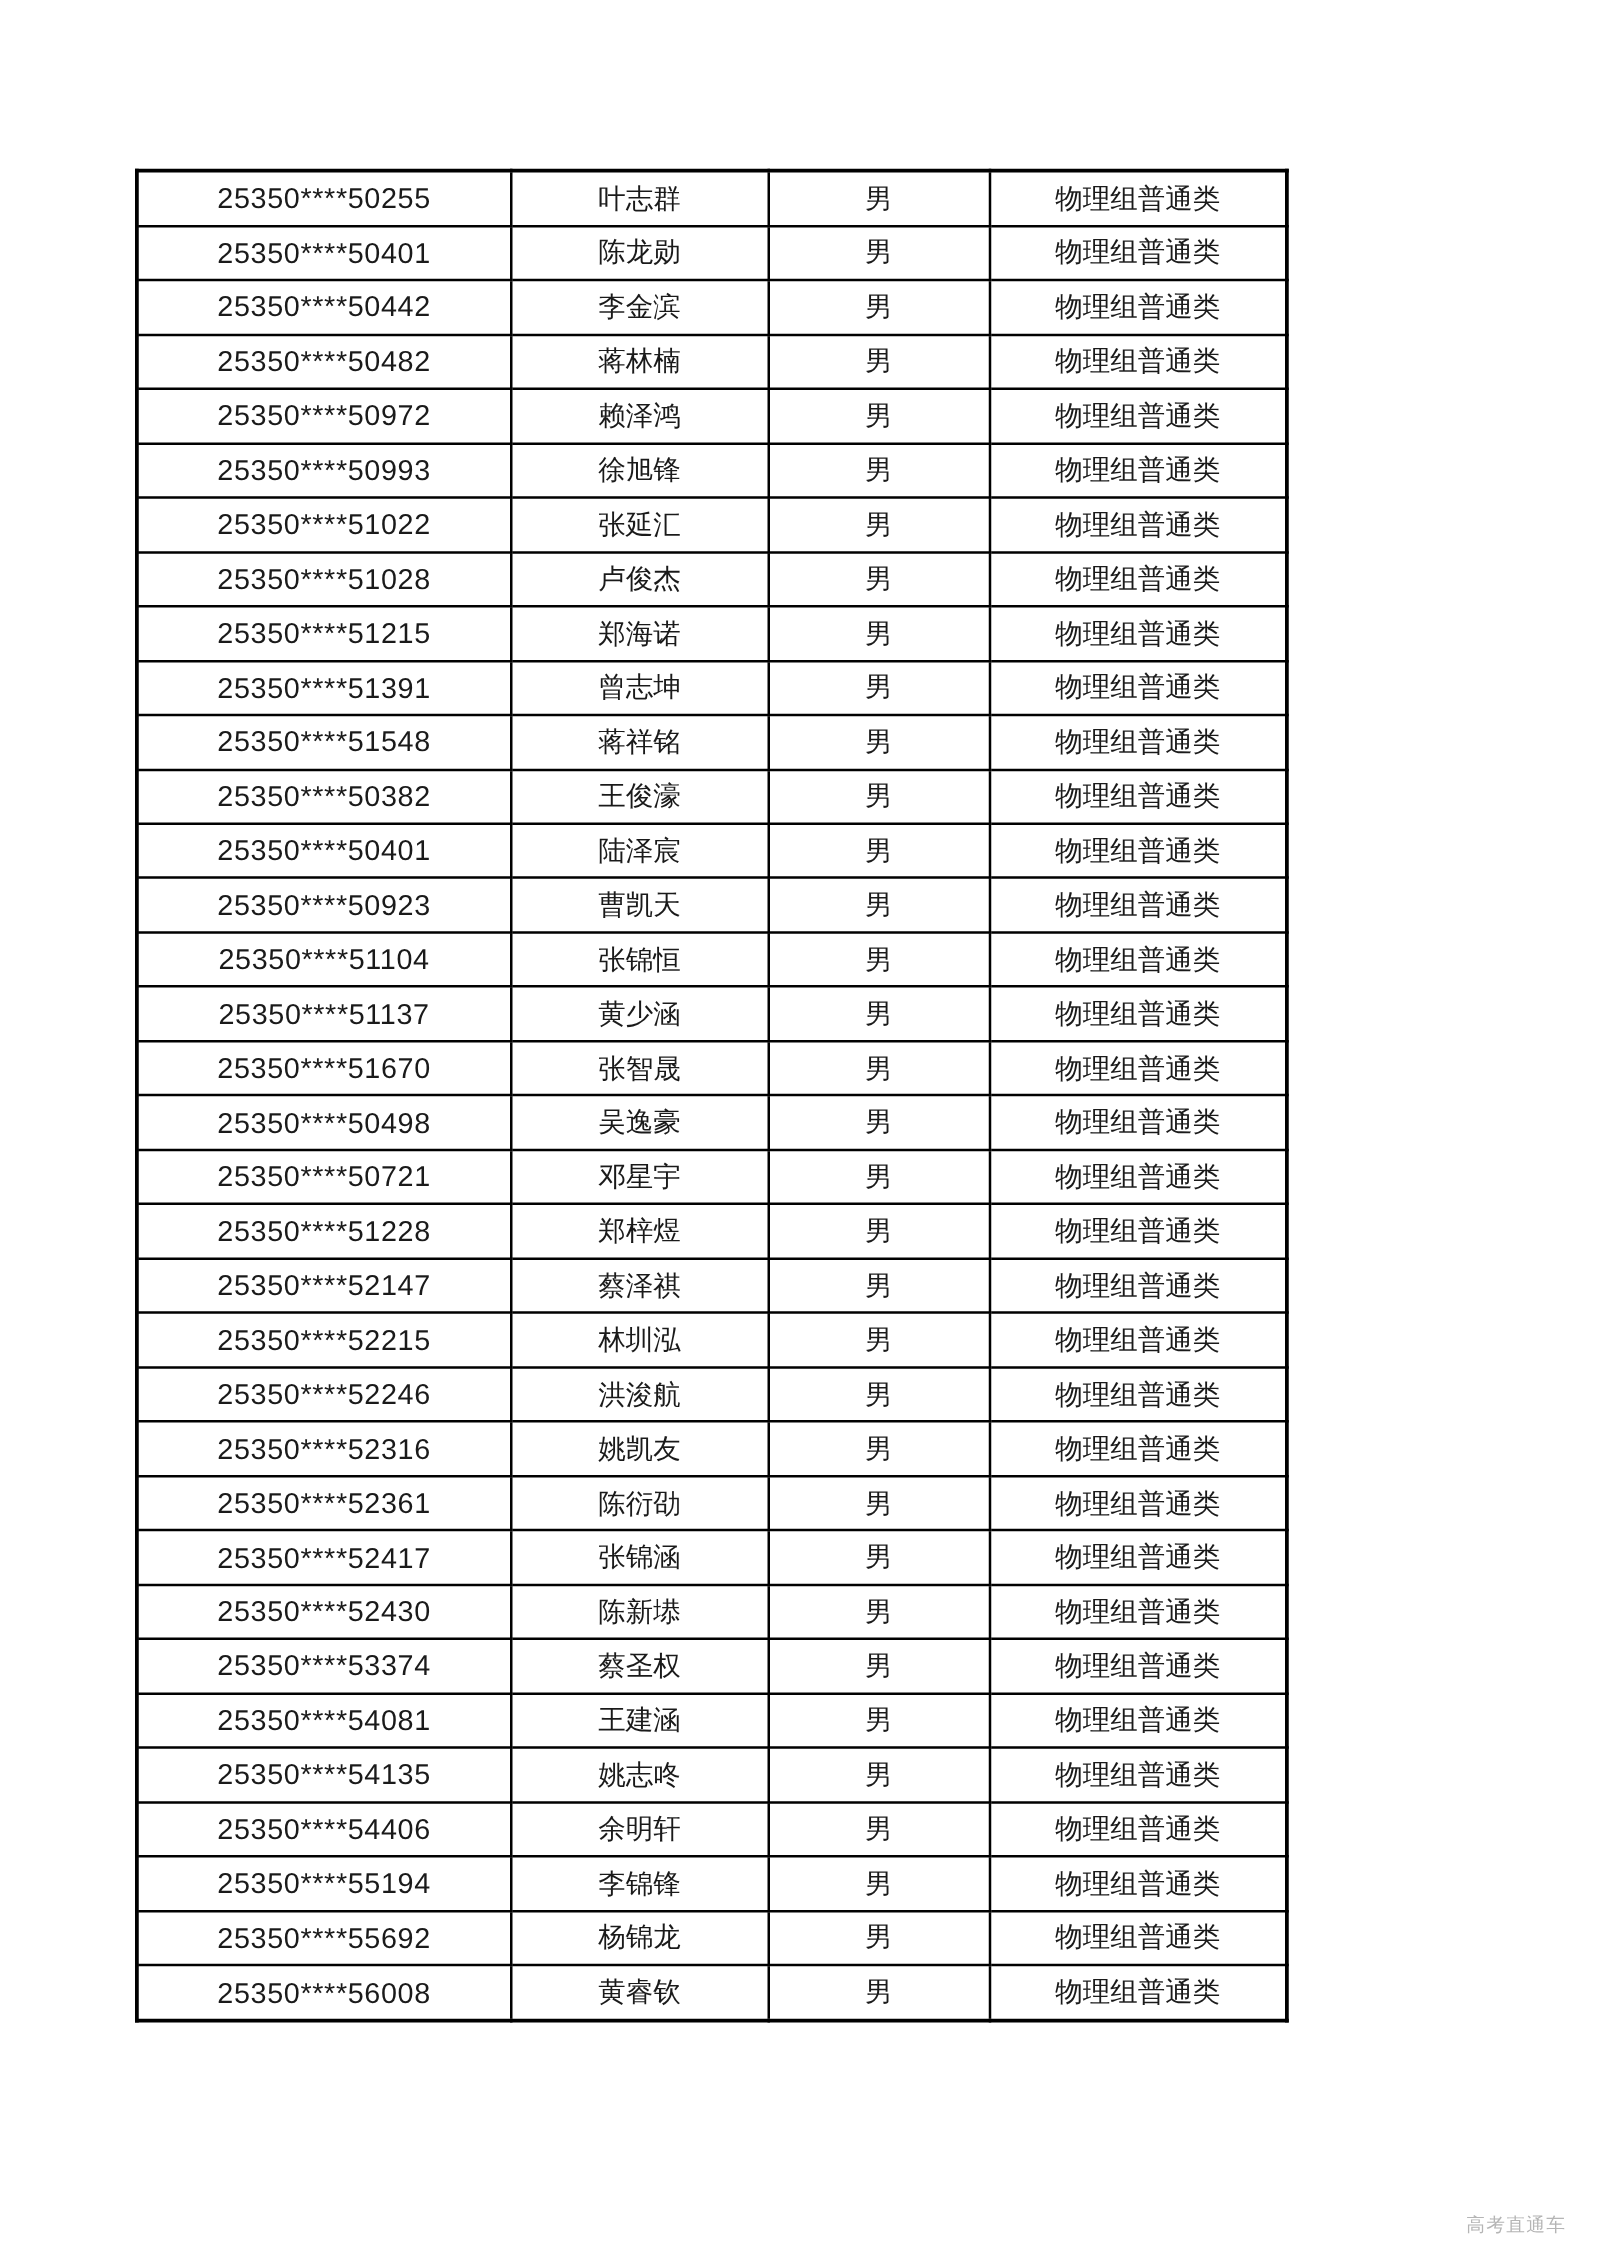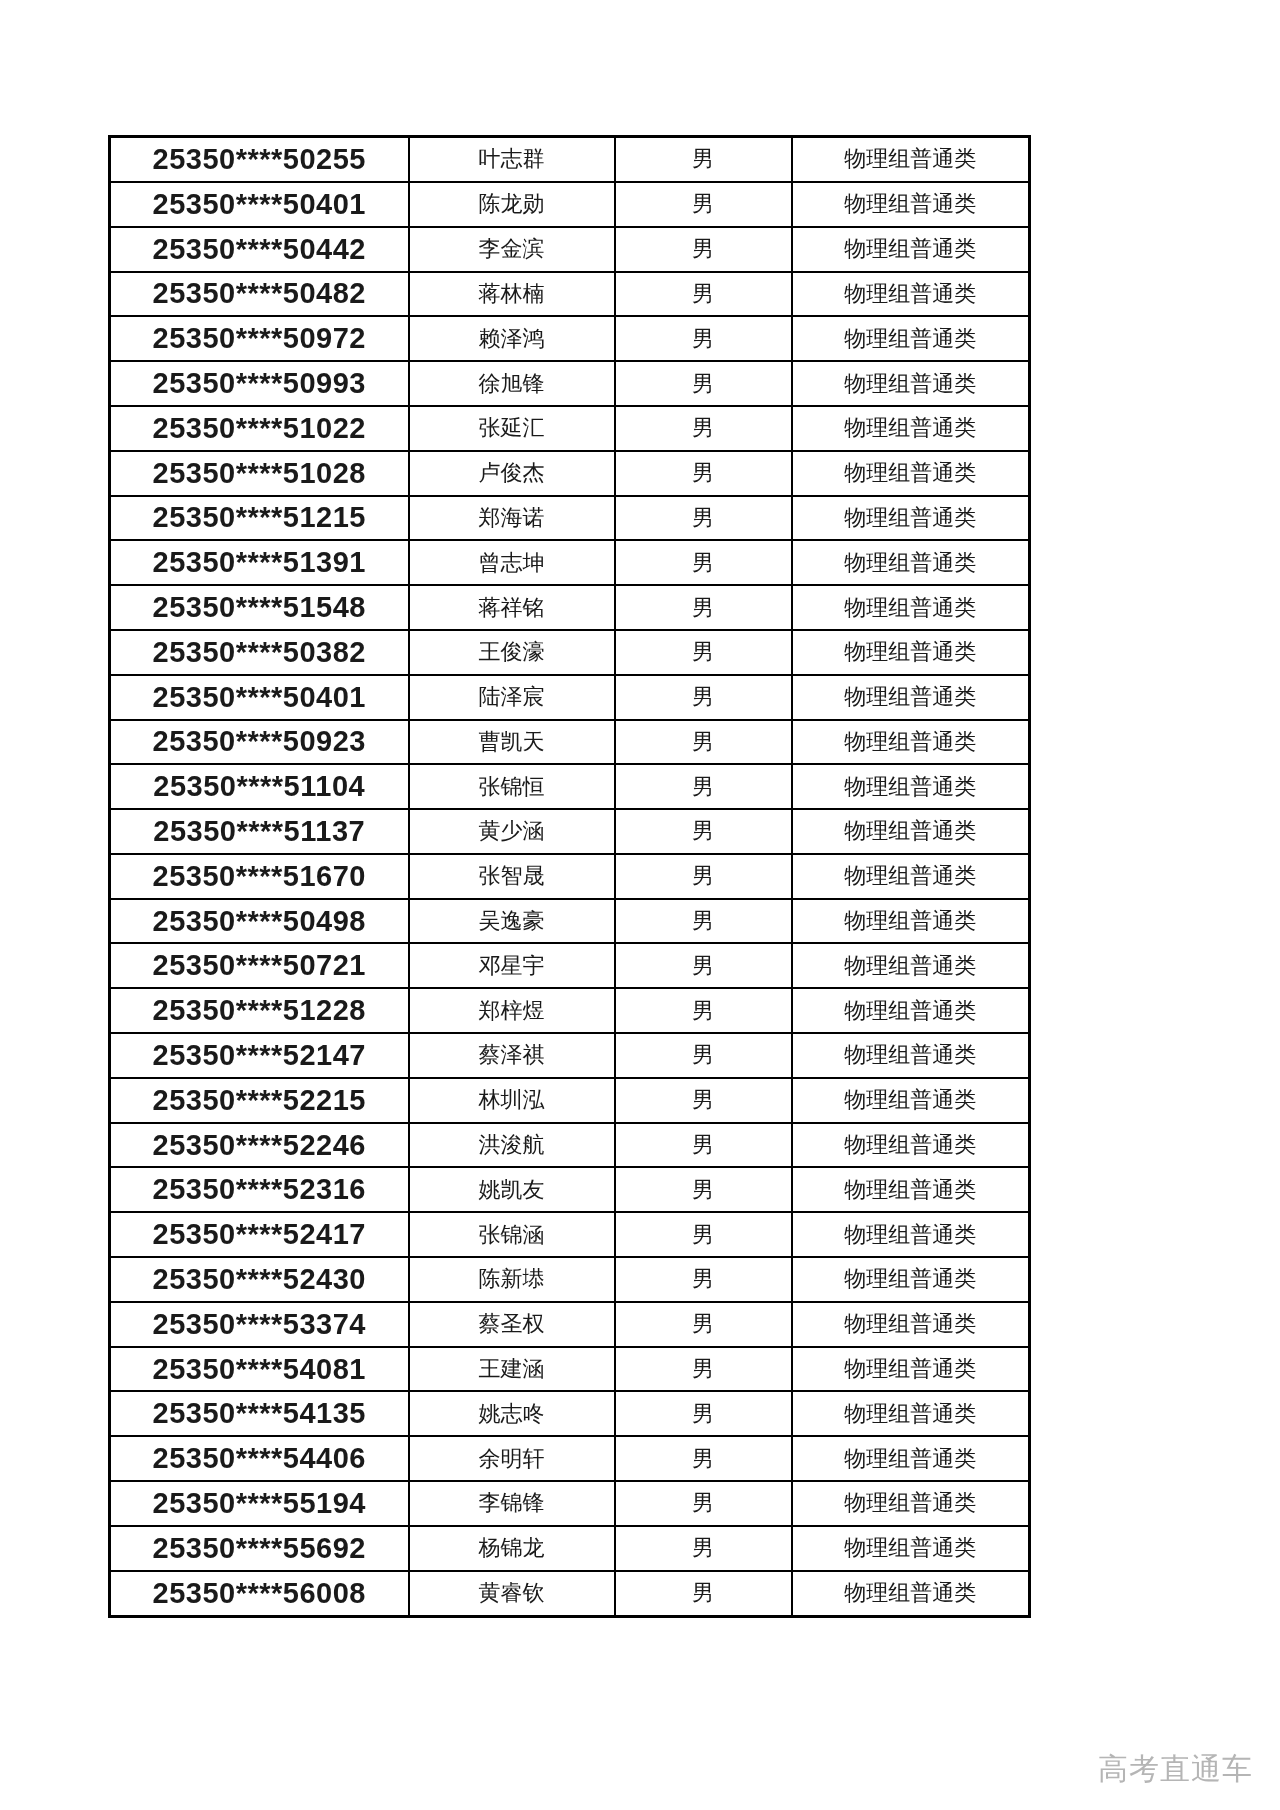--- a/index.html
+++ b/index.html
@@ -32,29 +32,28 @@
     border: 2px solid #000000;
     text-align: center;
     vertical-align: middle;
     color: #1a1a1a;
     font-size: 22px;
     white-space: nowrap;
     overflow: hidden;
     padding: 0 2px;
   }
   table.roster td.cell-exam-id {
-    font-size: 29px;
+    font-size: 23px;
     letter-spacing: 0.5px;
-    font-weight: bold;
   }
   .watermark {
     position: absolute;
     right: 27px;
     bottom: 20px;
-    font-size: 30px;
+    font-size: 15px;
     color: #b5b5b5;
     letter-spacing: 1px;
     margin-left: 40px;
   }
 </style>
 </head>
 <body>
 
 <div class="page">
 
@@ -204,20 +203,26 @@
       <td class="cell-gender">男</td>
       <td class="cell-category">物理组普通类</td>
     </tr>
         <tr>
       <td class="cell-exam-id">25350****52316</td>
       <td class="cell-name">姚凯友</td>
       <td class="cell-gender">男</td>
       <td class="cell-category">物理组普通类</td>
     </tr>
         <tr>
+      <td class="cell-exam-id">25350****52361</td>
+      <td class="cell-name">陈衍劭</td>
+      <td class="cell-gender">男</td>
+      <td class="cell-category">物理组普通类</td>
+    </tr>
+        <tr>
       <td class="cell-exam-id">25350****52417</td>
       <td class="cell-name">张锦涵</td>
       <td class="cell-gender">男</td>
       <td class="cell-category">物理组普通类</td>
     </tr>
         <tr>
       <td class="cell-exam-id">25350****52430</td>
       <td class="cell-name">陈新塨</td>
       <td class="cell-gender">男</td>
       <td class="cell-category">物理组普通类</td>

